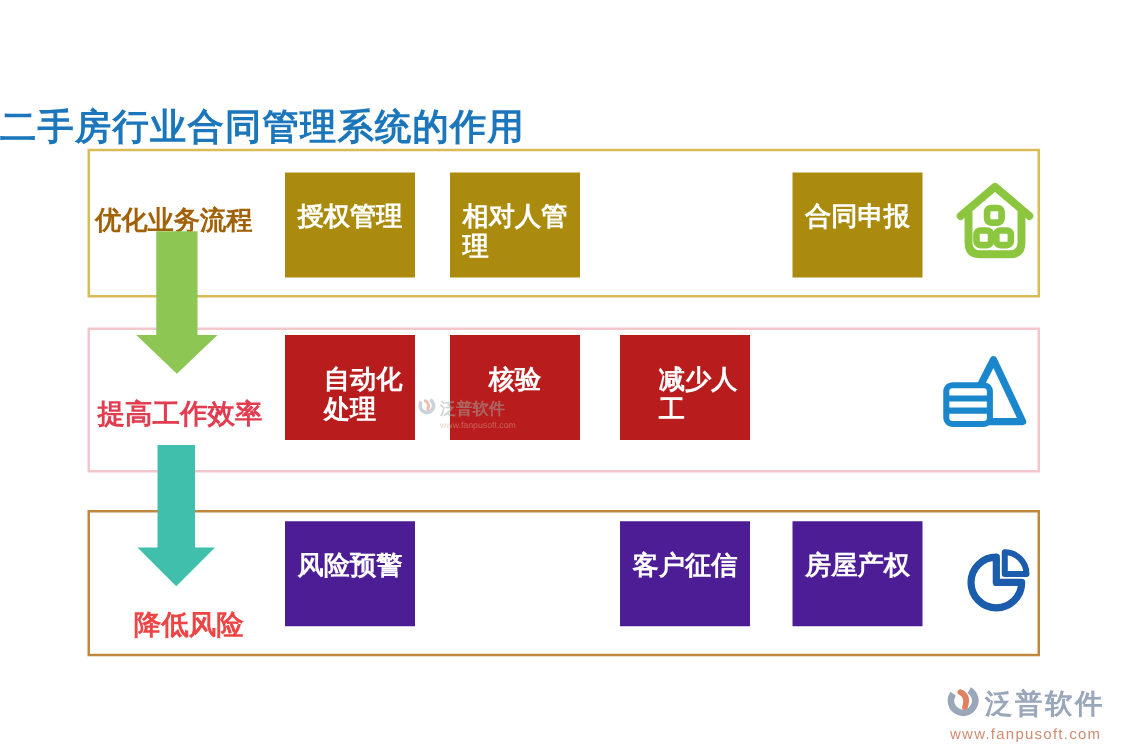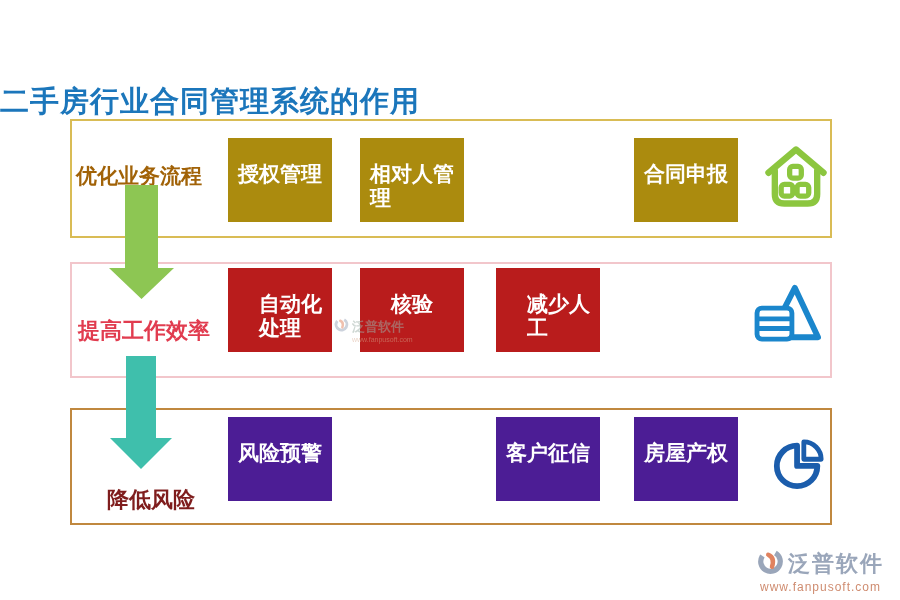--- a/index.html
+++ b/index.html
@@ -11,21 +11,21 @@
     position:absolute;top:82px;left:0;width:100%;
     font-size:29px;font-weight:bold;color:#1b76bb;letter-spacing:1px;
   }
   .row{position:absolute;left:70px;width:762px;box-sizing:border-box;border:2px solid;}
   .row-1{top:119px;height:119px;border-color:#d9bc55;}
   .row-2{top:262px;height:116px;border-color:#f2c6cb;}
   .row-3{top:408px;height:117px;border-color:#c0883f;}
   .row-label{position:absolute;font-weight:bold;white-space:nowrap;}
   .row-1 .row-label{left:4px;top:41px;font-size:21px;color:#a16207;text-align:center;}
   .row-2 .row-label{left:6px;top:52px;font-size:22px;color:#e13c4f;}
-  .row-3 .row-label{left:35px;top:75px;font-size:22px;color:#7f1d1d;}
+  .row-3 .row-label{left:35px;top:75px;font-size:22px;color:#ef4444;}
   .box{
     position:absolute;width:104px;height:84px;box-sizing:border-box;
     color:#ffffff;font-weight:bold;font-size:21px;
     padding:24px 6px 0 10px;line-height:1.15;
   }
   .row-1 .box{top:17px;background:#ab8b0e;}
   .row-2 .box{top:4px;background:#b91c1c;padding-left:31px;}
   .row-3 .box{top:7px;background:#4c1d95;}
   .b1{left:156px;} .b2{left:288px;} .b3{left:424px;} .b4{left:562px;}
   .row-icon{position:absolute;}

